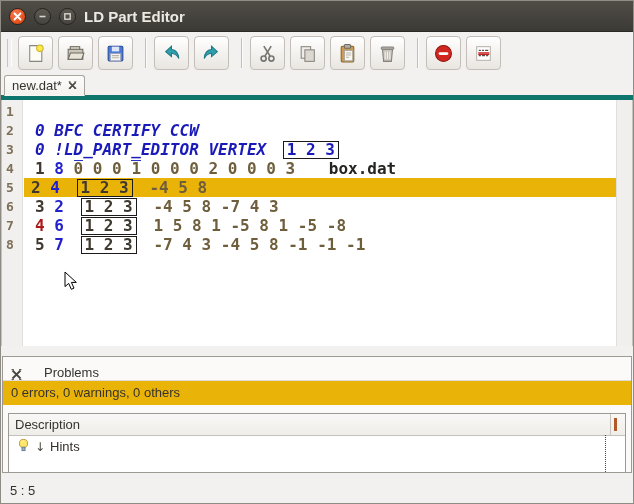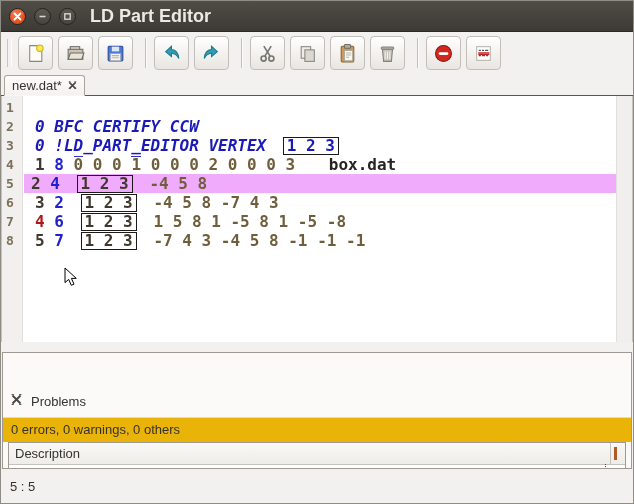--- a/index.html
+++ b/index.html
@@ -12,68 +12,68 @@
   #titlebar{
     height:30px;background:linear-gradient(#504d47,#3c3a35);
     display:flex;align-items:center;border-bottom:1px solid #2b2925;
   }
   .win-btn{width:17px;height:17px;border-radius:50%;margin-left:8px;
     display:flex;align-items:center;justify-content:center;flex:0 0 auto;
     border:1px solid #26231f;box-sizing:border-box;}
   .win-btn.close{background:radial-gradient(circle at 35% 30%,#f37a50,#e9541f 60%,#c8410f);}
   .win-btn.minmax{background:linear-gradient(#5c5951,#474540);}
   .win-btn svg{display:block;}
-  #title-text{color:#ece9e2;font-size:18px;font-weight:bold;margin-left:14px;}
+  #title-text{color:#ece9e2;font-size:15px;font-weight:bold;margin-left:8px;}
   
   #toolbar{height:42px;display:flex;align-items:center;background:#f2f1f0;padding-left:4px;}
   #toolbar-grip{width:3px;height:28px;border-left:1px solid #c9c5bf;border-right:1px solid #fdfdfc;margin:0 6px 0 2px;}
   .tool-sep{width:1px;height:30px;background:#c2beb8;border-right:1px solid #fbfaf9;margin:0 7px;}
   .tool-button{
     width:35px;height:34px;border:1px solid #c3bfb8;border-radius:4px;
     background:linear-gradient(#ffffff,#f3f1ee 55%,#e9e6e1);
     display:flex;align-items:center;justify-content:center;margin-right:5px;box-sizing:border-box;
   }
   .tool-button .icon svg{width:21px;height:21px;display:block;}
   
-  #tabstrip{height:21px;background:#f2f1f0;border-bottom:1px solid #0f766e;display:flex;align-items:flex-end;}
+  #tabstrip{height:21px;background:#f2f1f0;border-bottom:5px solid #0f766e;display:flex;align-items:flex-end;}
   .editor-tab{
     height:21px;margin-left:3px;margin-bottom:-1px;box-sizing:border-box;
     border:1px solid #a9a59e;border-bottom:1px solid #f8f6f3;border-radius:3px 3px 0 0;
     background:linear-gradient(#fdfcfb,#f4f2ef);display:flex;align-items:center;padding:0 7px;gap:6px;
   }
   .editor-tab .tab-label{font-size:13px;color:#37342f;}
   
   #editor{position:relative;height:246px;background:#ffffff;border-left:1px solid #c5c1bb;border-right:1px solid #c5c1bb;overflow:hidden;}
   #gutter{position:absolute;left:0;top:0;bottom:0;width:21px;background:#f1f0ee;border-right:1px solid #e2dfda;
     font-family:"DejaVu Sans Mono",monospace;font-size:13px;font-weight:bold;color:#7d7059;padding-top:2px;box-sizing:border-box;}
   .gut-num{height:19px;line-height:19px;padding-left:4px;}
   #code{position:absolute;left:22px;top:0;right:15px;bottom:0;padding-top:2px;
     font-family:"DejaVu Sans Mono",monospace;font-size:16px;font-weight:bold;white-space:pre;}
   .code-line{height:19px;line-height:19px;padding-left:11px;}
-  .code-line.hl{background:#f0abfc;padding-left:7px;}
+  .code-line.hl{background:#eab308;padding-left:7px;}
   .tk-meta{color:#1a1ab8;font-style:italic;}
   .tk-cc{color:#2222cc;}
   .tk-lt{color:#3f382e;}
   .tk-ltred{color:#b01818;}
   .tk-coord{color:#6f5e3c;}
   .tk-file{color:#262420;margin-left:24px;}
   .tk-vertexblue{color:#1a1ab8;}
   .boxed{display:inline-block;border:1px solid #1c1a18;padding:0 3px;line-height:16px;margin:0 7px;}
   .overline{display:inline-block;border-top:1px solid #2a32c8;line-height:15px;}
   #editor-vscroll{position:absolute;right:0;top:0;bottom:0;width:15px;background:#f0efed;border-left:1px solid #e3e0db;}
   #mouse-cursor{position:absolute;left:62px;top:171px;z-index:5;}
   
   #sash{height:10px;background:#f2f1f0;}
   
   #problems{position:relative;margin:0 1px;height:117px;border:1px solid #9d9993;background:#fbfaf9;box-sizing:border-box;overflow:hidden;}
-  #problems-header{height:23px;display:flex;align-items:flex-start;gap:9px;padding-left:8px;background:#fbfaf9;margin-top:41px;}
+  #problems-header{height:23px;display:flex;align-items:flex-end;gap:22px;padding-left:8px;background:#fbfaf9;}
   #problems-title{font-size:13px;color:#36332e;}
   #problems-summary{height:24px;line-height:24px;background:#eab308;border-top:1px solid #dedbd6;
     font-size:13px;color:#36332e;padding-left:8px;}
-  #problems-table{position:relative;margin:0 5px 0 5px;border:1px solid #9d9993;background:#ffffff;height:62px;overflow:hidden;}
+  #problems-table{position:relative;margin:8px 5px 0 5px;border:1px solid #9d9993;background:#ffffff;height:62px;overflow:hidden;}
   #table-header{position:relative;height:21px;background:linear-gradient(#f9f8f6,#efede9);border-bottom:1px solid #c6c2bb;
     font-size:13px;color:#36332e;line-height:21px;padding-left:6px;}
   #col-fragment{position:absolute;right:8px;top:4px;width:3px;height:13px;background:#b05a28;}
   #col-sep-header{position:absolute;right:14px;top:0;bottom:0;width:1px;background:#c6c2bb;}
   #col-sep-body{position:absolute;right:19px;top:21px;bottom:0;border-left:1px dotted #4a4740;}
   .problem-row{height:21px;display:flex;align-items:center;gap:5px;padding-left:8px;font-size:13px;color:#332f2a;}
   .problem-row.child{padding-left:26px;margin-top:3px;}
   .expander{font-family:"DejaVu Sans",sans-serif;color:#4a463f;font-size:12px;}
   .child-bullet{width:5px;height:5px;background:#c9c5bd;border:1px solid #9a968e;flex:0 0 auto;}
   
@@ -272,21 +272,21 @@
 
       <div class="problem-row">
         <span>
           <svg width="13" height="14" viewBox="0 0 13 14">
             <circle cx="6.5" cy="5.5" r="4.1" fill="#ffe66a" stroke="#b89c3a"></circle>
             <path d="M4.4 4 A2.6 2.6 0 0 1 6.5 3" stroke="#fff8d0" fill="none"></path>
             <rect x="5" y="9.2" width="3" height="3.4" fill="#9ab0c8" stroke="#68809a"></rect>
           </svg>
         </span>
         <span class="expander">↓</span>
-        <span>Editor</span>
+        <span>Hints</span>
       </div>
 
     </div>
   </div>
 
   <div id="statusbar">
     <div id="status-pos">5 : 5</div>
   </div>
 
 </div>

